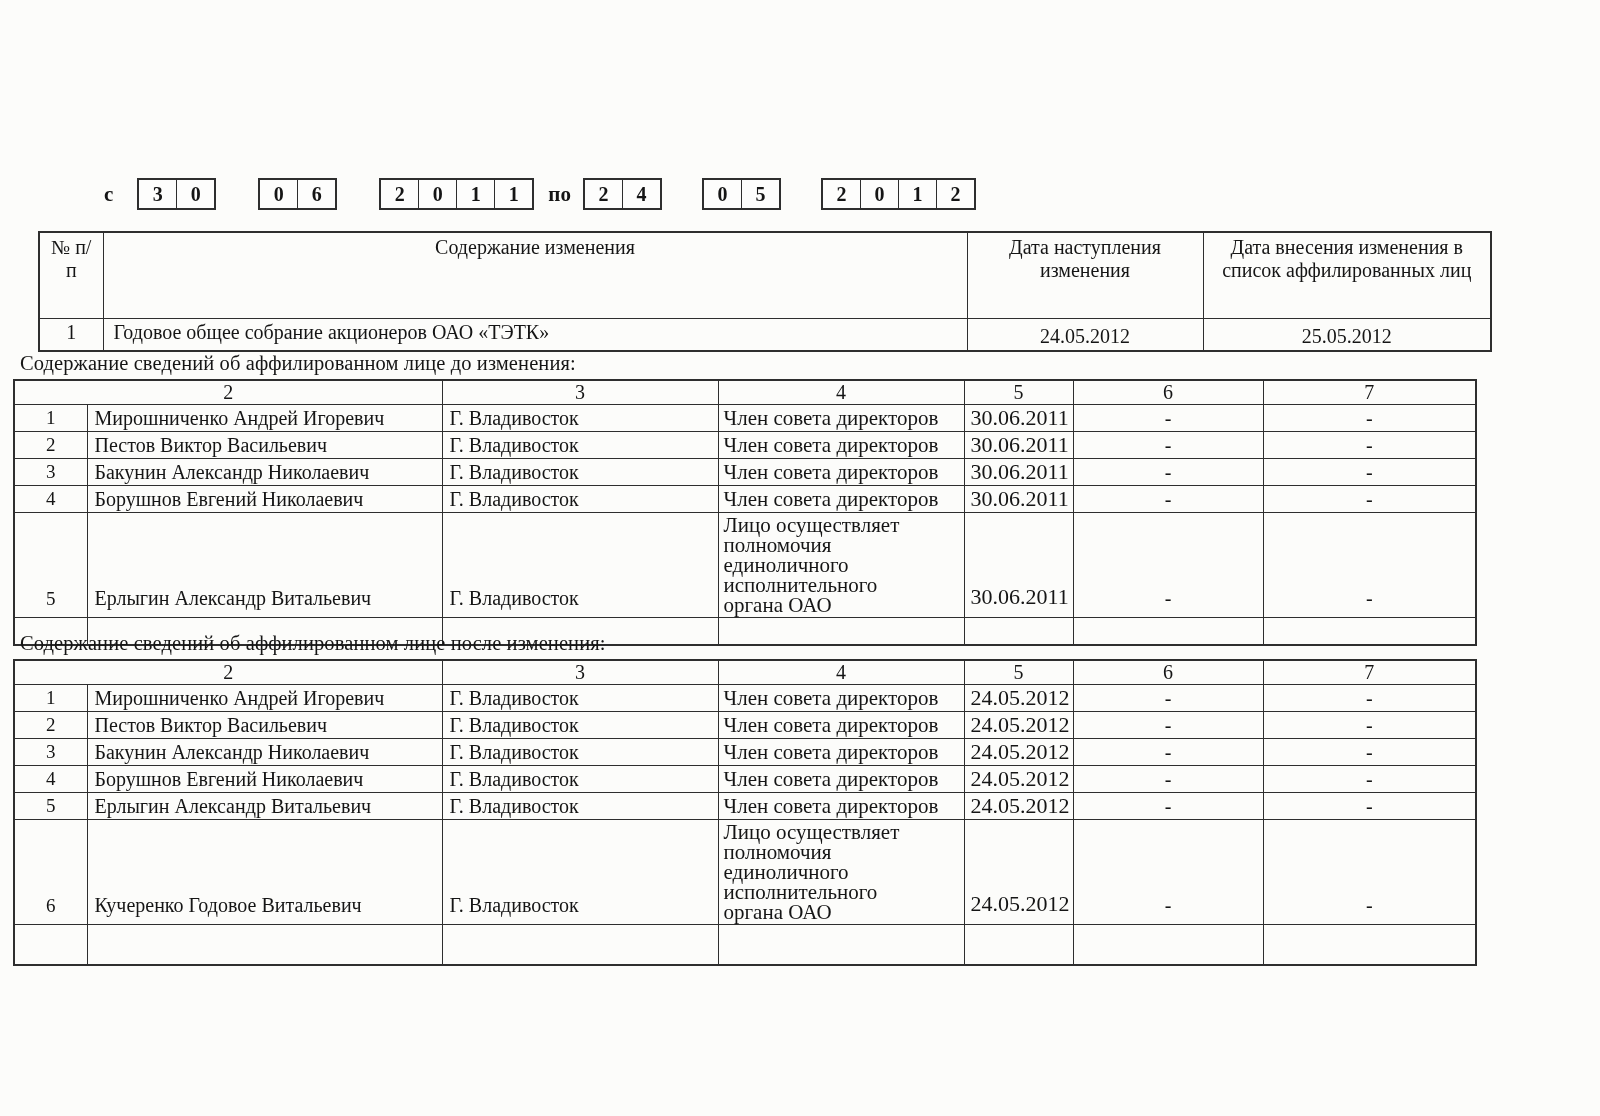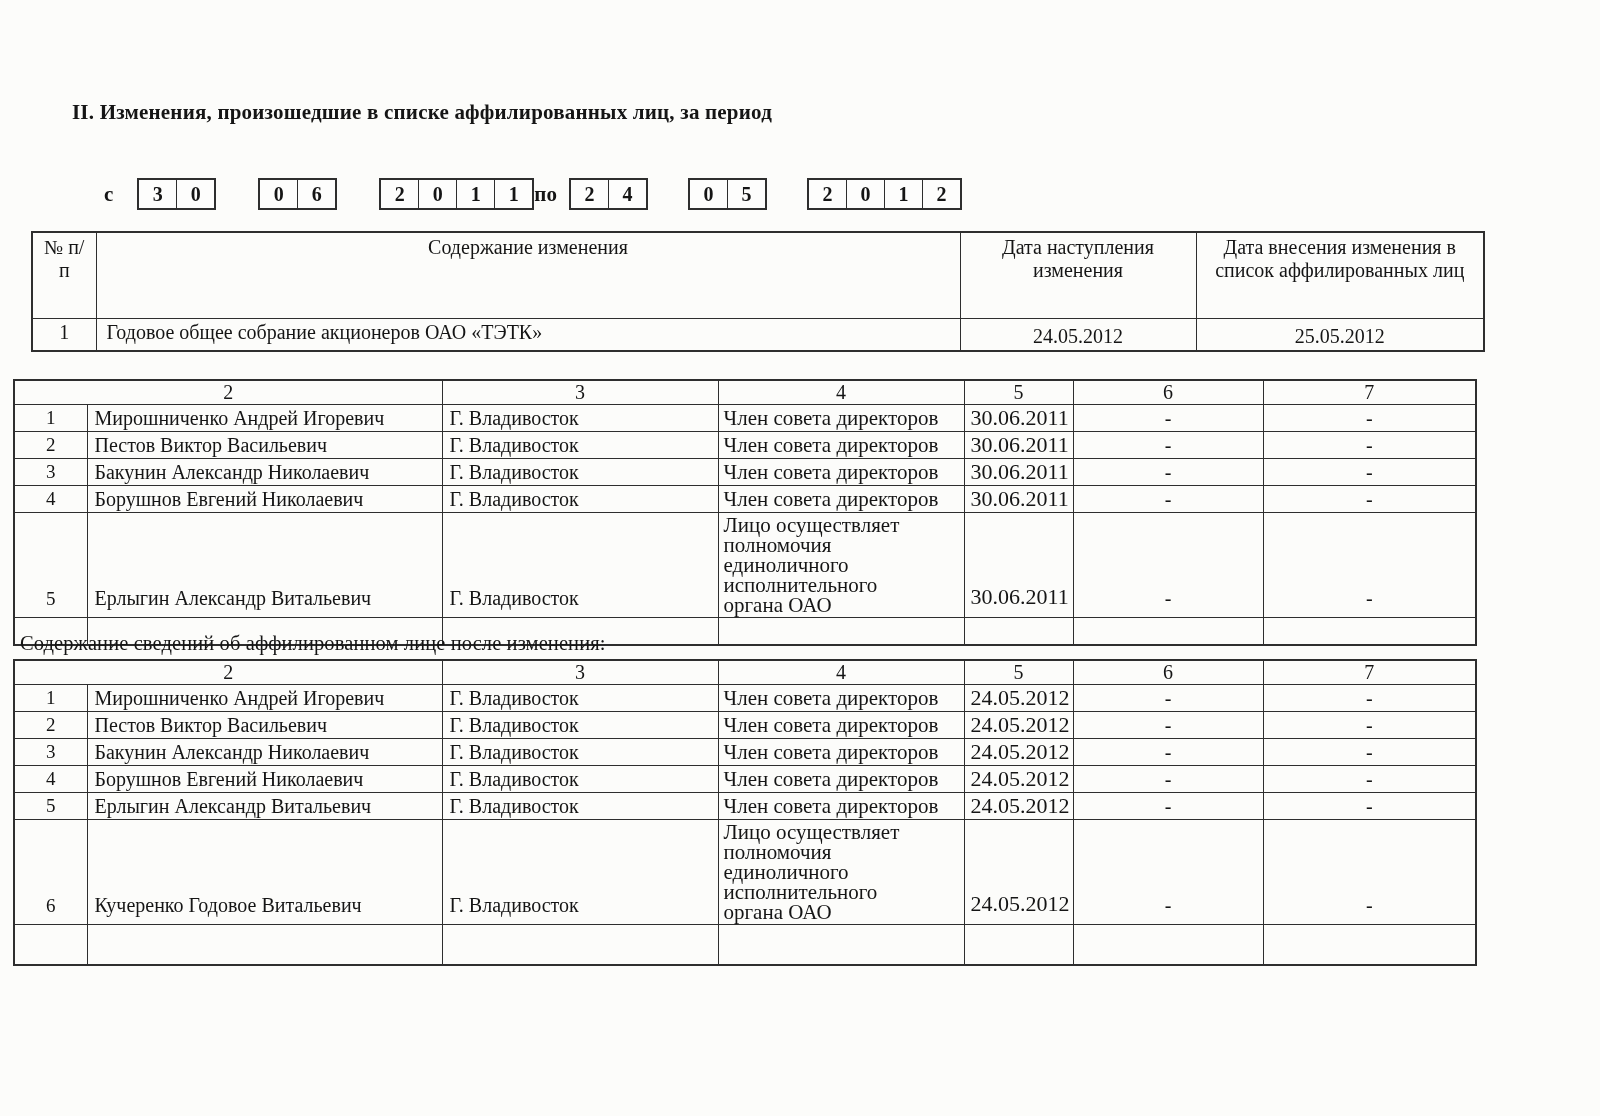--- a/index.html
+++ b/index.html
@@ -20,26 +20,26 @@
     font-size:21px; font-weight:bold;
   }
   .plabel { line-height:32px; }
   .dgroup { display:flex; border:2px solid #2e2e2e; background:#fdfdfc; }
   .dcell {
     width:37px; height:28px; display:flex; align-items:center; justify-content:center;
     font-size:20px; font-weight:bold; border-right:1.5px solid #2e2e2e;
   }
   .dcell:last-child { border-right:none; }
   .g1 { margin-left:24px; } .g2 { margin-left:42px; } .g3 { margin-left:42px; }
-  .lbl-po { }
+  .lbl-po { margin-left:14px; }
   .g4 { margin-left:12px; } .g5 { margin-left:40px; } .g6 { margin-left:40px; }
   
   table { border-collapse:collapse; table-layout:fixed; background:transparent; }
   td { border:1px solid #2e2e2e; overflow:hidden; }
-  .changes-table { position:absolute; left:31px; top:231px; width:1452px; border:2px solid #2e2e2e; }
+  .changes-table { position:absolute; left:38px; top:231px; width:1452px; border:2px solid #2e2e2e; }
   .changes-table td { font-size:20px; vertical-align:top; padding:2px 6px; }
   .changes-table tr.hdr { height:86px; }
   .changes-table tr.hdr td { text-align:center; padding-top:3px; }
   .changes-table tr.data { height:33px; }
   .changes-table td.c-num { text-align:center; }
   .changes-table td.c-content { text-align:left; padding-left:10px;margin-top:24px; }
   .changes-table td.c-date { text-align:center; padding-top:6px; }
   .seclabel {
     position:absolute; left:20px; font-size:20.5px; letter-spacing:0.1px;
   }
@@ -59,21 +59,20 @@
   .inner-table tr.tall td { vertical-align:bottom; padding-bottom:7px; }
   .inner-table tr.tall td.i-pos { vertical-align:top; padding-top:2px; padding-bottom:2px; padding-right:56px; }
   .inner-table tr.blank1 { height:27px; }
   .inner-table tr.blank2 { height:40px; }
 </style>
 </head>
 <body>
 
 <div class="page">
 
-  <h1 class="title">II. Изменения, произошедшие в списке аффилированных лиц, за период</h1>
 
   <div class="period">
     <span class="plabel">с</span>
     <span class="dgroup g1">
       <span class="dcell">3</span>
       <span class="dcell">0</span>
     </span>
     <span class="dgroup g2">
       <span class="dcell">0</span>
       <span class="dcell">6</span>
@@ -117,20 +116,21 @@
     </tr>
     <tr class="data">
       <td class="c-num">1</td>
       <td class="c-content">Годовое общее собрание акционеров ОАО «ТЭТК»</td>
       <td class="c-date">24.05.2012</td>
       <td class="c-date">25.05.2012</td>
     </tr>
   </tbody>
     </table>
 
+  <div class="seclabel sec1">Содержание сведений об аффилированном лице до изменения:</div>
 
   <table class="inner-table t1">
     <colgroup>
         <col style="width:73px">
         <col style="width:355px">
         <col style="width:276px">
         <col style="width:246px">
         <col style="width:109px">
         <col style="width:190px">
         <col style="width:213px">

